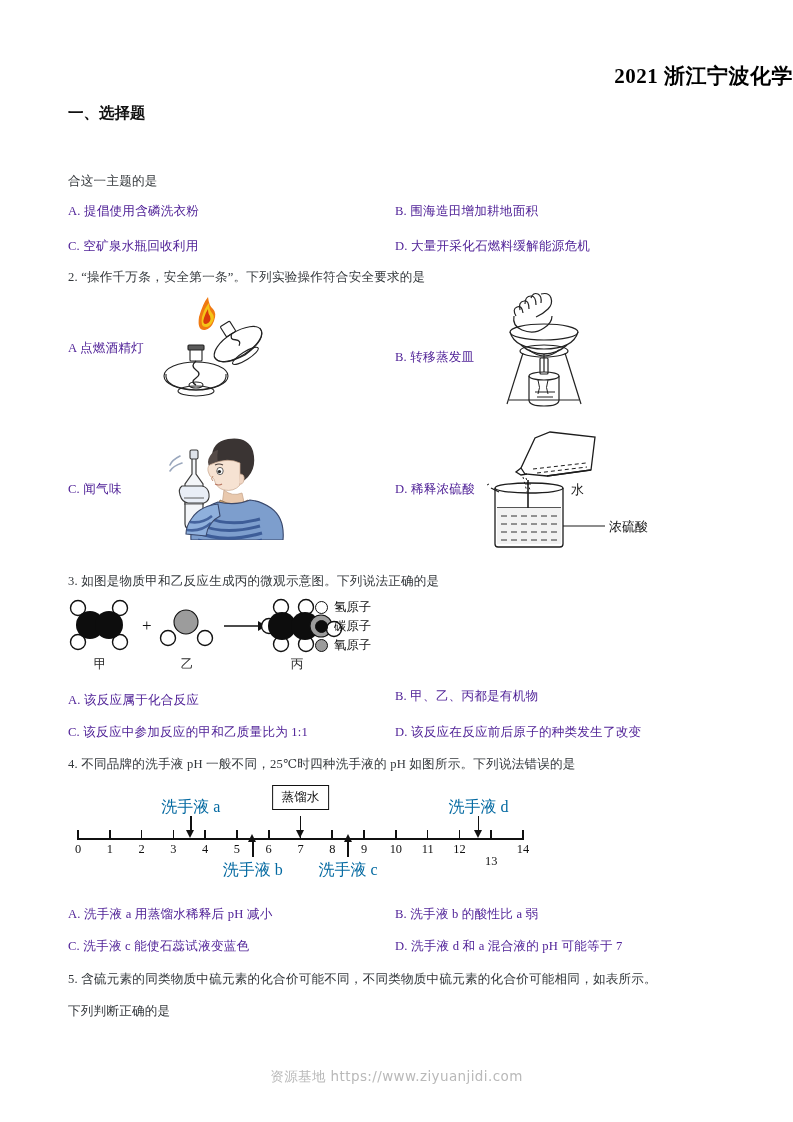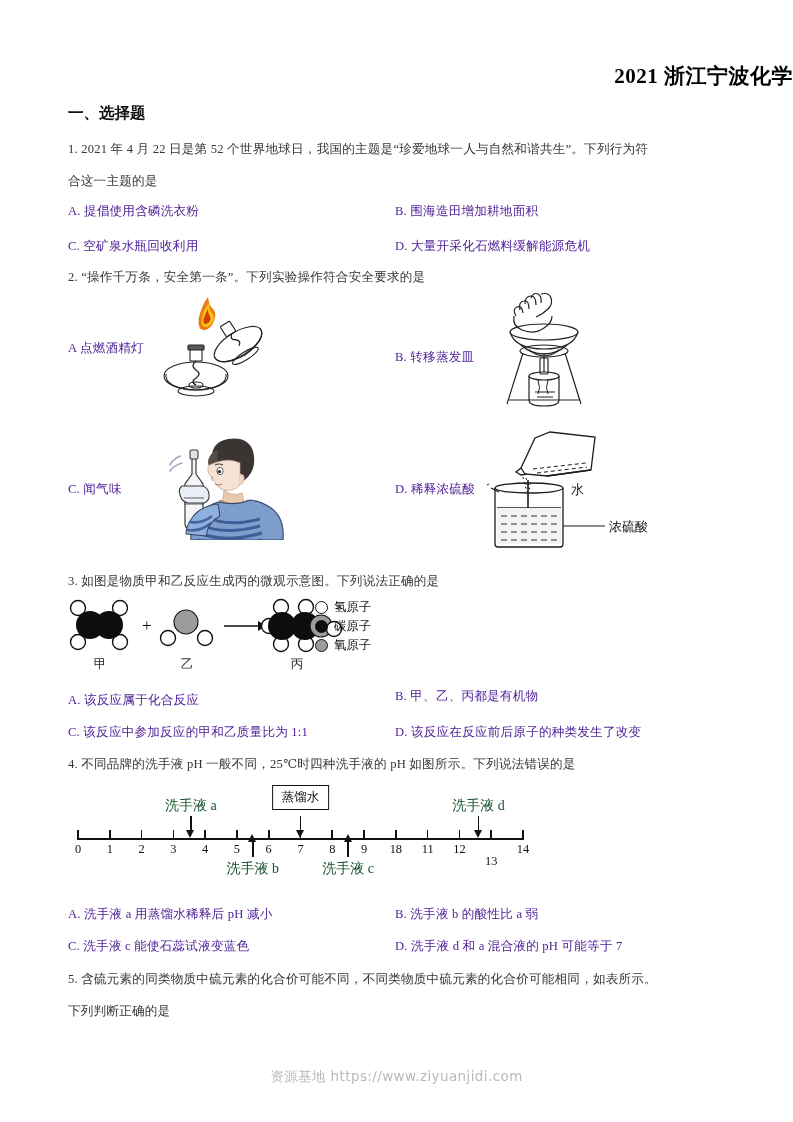--- a/index.html
+++ b/index.html
@@ -98,21 +98,21 @@
   }
   .ph-tick{
     position:absolute;top:50px;width:1.6px;height:10px;background:#111;
   }
   .ph-num{
     position:absolute;top:62px;font-size:12.4px;color:#111;
     transform:translateX(-50%);
     font-family:"Liberation Serif","DejaVu Serif",serif;
   }
   .ph-lbl{
-    position:absolute;font-size:14px;color:#14532d;white-space:nowrap;
+    position:absolute;font-size:16px;color:#0369a1;white-space:nowrap;
     transform:translateX(-50%);
   }
   .arrow-stem-d{
     position:absolute;width:1.6px;background:#111;
   }
   .arrow-head-d{
     position:absolute;width:0;height:0;
     border-left:4.5px solid transparent;
     border-right:4.5px solid transparent;
     border-top:8px solid #111;
@@ -130,21 +130,20 @@
   }
 </style>
 </head>
 <body>
 
 <div class="page">
 
   <div class="doc-title">2021 浙江宁波化学</div>
   <div class="section-title">一、选择题</div>
 
-  <div class="qtext col-l" style="top:140px;">1. 2021 年 4 月 22 日是第 52 个世界地球日，我国的主题是“珍爱地球一人与自然和谐共生”。下列行为符</div>
   <div class="qtext col-l" style="top:172px;">合这一主题的是</div>
   <div class="opt col-l" style="top:203px;">A. 提倡使用含磷洗衣粉</div>
   <div class="opt col-r" style="top:203px;">B. 围海造田增加耕地面积</div>
   <div class="opt col-l" style="top:238px;">C. 空矿泉水瓶回收利用</div>
   <div class="opt col-r" style="top:238px;">D. 大量开采化石燃料缓解能源危机</div>
 
   <div class="qtext col-l" style="top:268px;">2. “操作千万条，安全第一条”。下列实验操作符合安全要求的是</div>
 
   <div class="opt col-l" style="top:340px;">A  点燃酒精灯</div>
   <div class="opt col-r" style="top:340px;margin-top:9px;">B. 转移蒸发皿</div>
@@ -406,21 +405,21 @@
         <div class="ph-num" style="left: 168.929px;">5</div>
         <div class="ph-tick" style="left: 199.914px;"></div>
         <div class="ph-num" style="left: 200.714px;">6</div>
         <div class="ph-tick" style="left: 231.7px;"></div>
         <div class="ph-num" style="left: 232.5px;">7</div>
         <div class="ph-tick" style="left: 263.486px;"></div>
         <div class="ph-num" style="left: 264.286px;">8</div>
         <div class="ph-tick" style="left: 295.271px;"></div>
         <div class="ph-num" style="left: 296.071px;">9</div>
         <div class="ph-tick" style="left: 327.057px;"></div>
-        <div class="ph-num" style="left: 327.857px;">18</div>
+        <div class="ph-num" style="left: 327.857px;">10</div>
         <div class="ph-tick" style="left: 358.843px;"></div>
         <div class="ph-num" style="left: 359.643px;">11</div>
         <div class="ph-tick" style="left: 390.629px;"></div>
         <div class="ph-num" style="left: 391.429px;">12</div>
         <div class="ph-tick" style="left: 422.414px;"></div>
         <div class="ph-num" style="left: 423.214px; margin-top: 12px;">13</div>
         <div class="ph-tick" style="left: 454.2px;"></div>
         <div class="ph-num" style="left: 455px;">14</div>
       </div>
     <div id="ph-markers">

